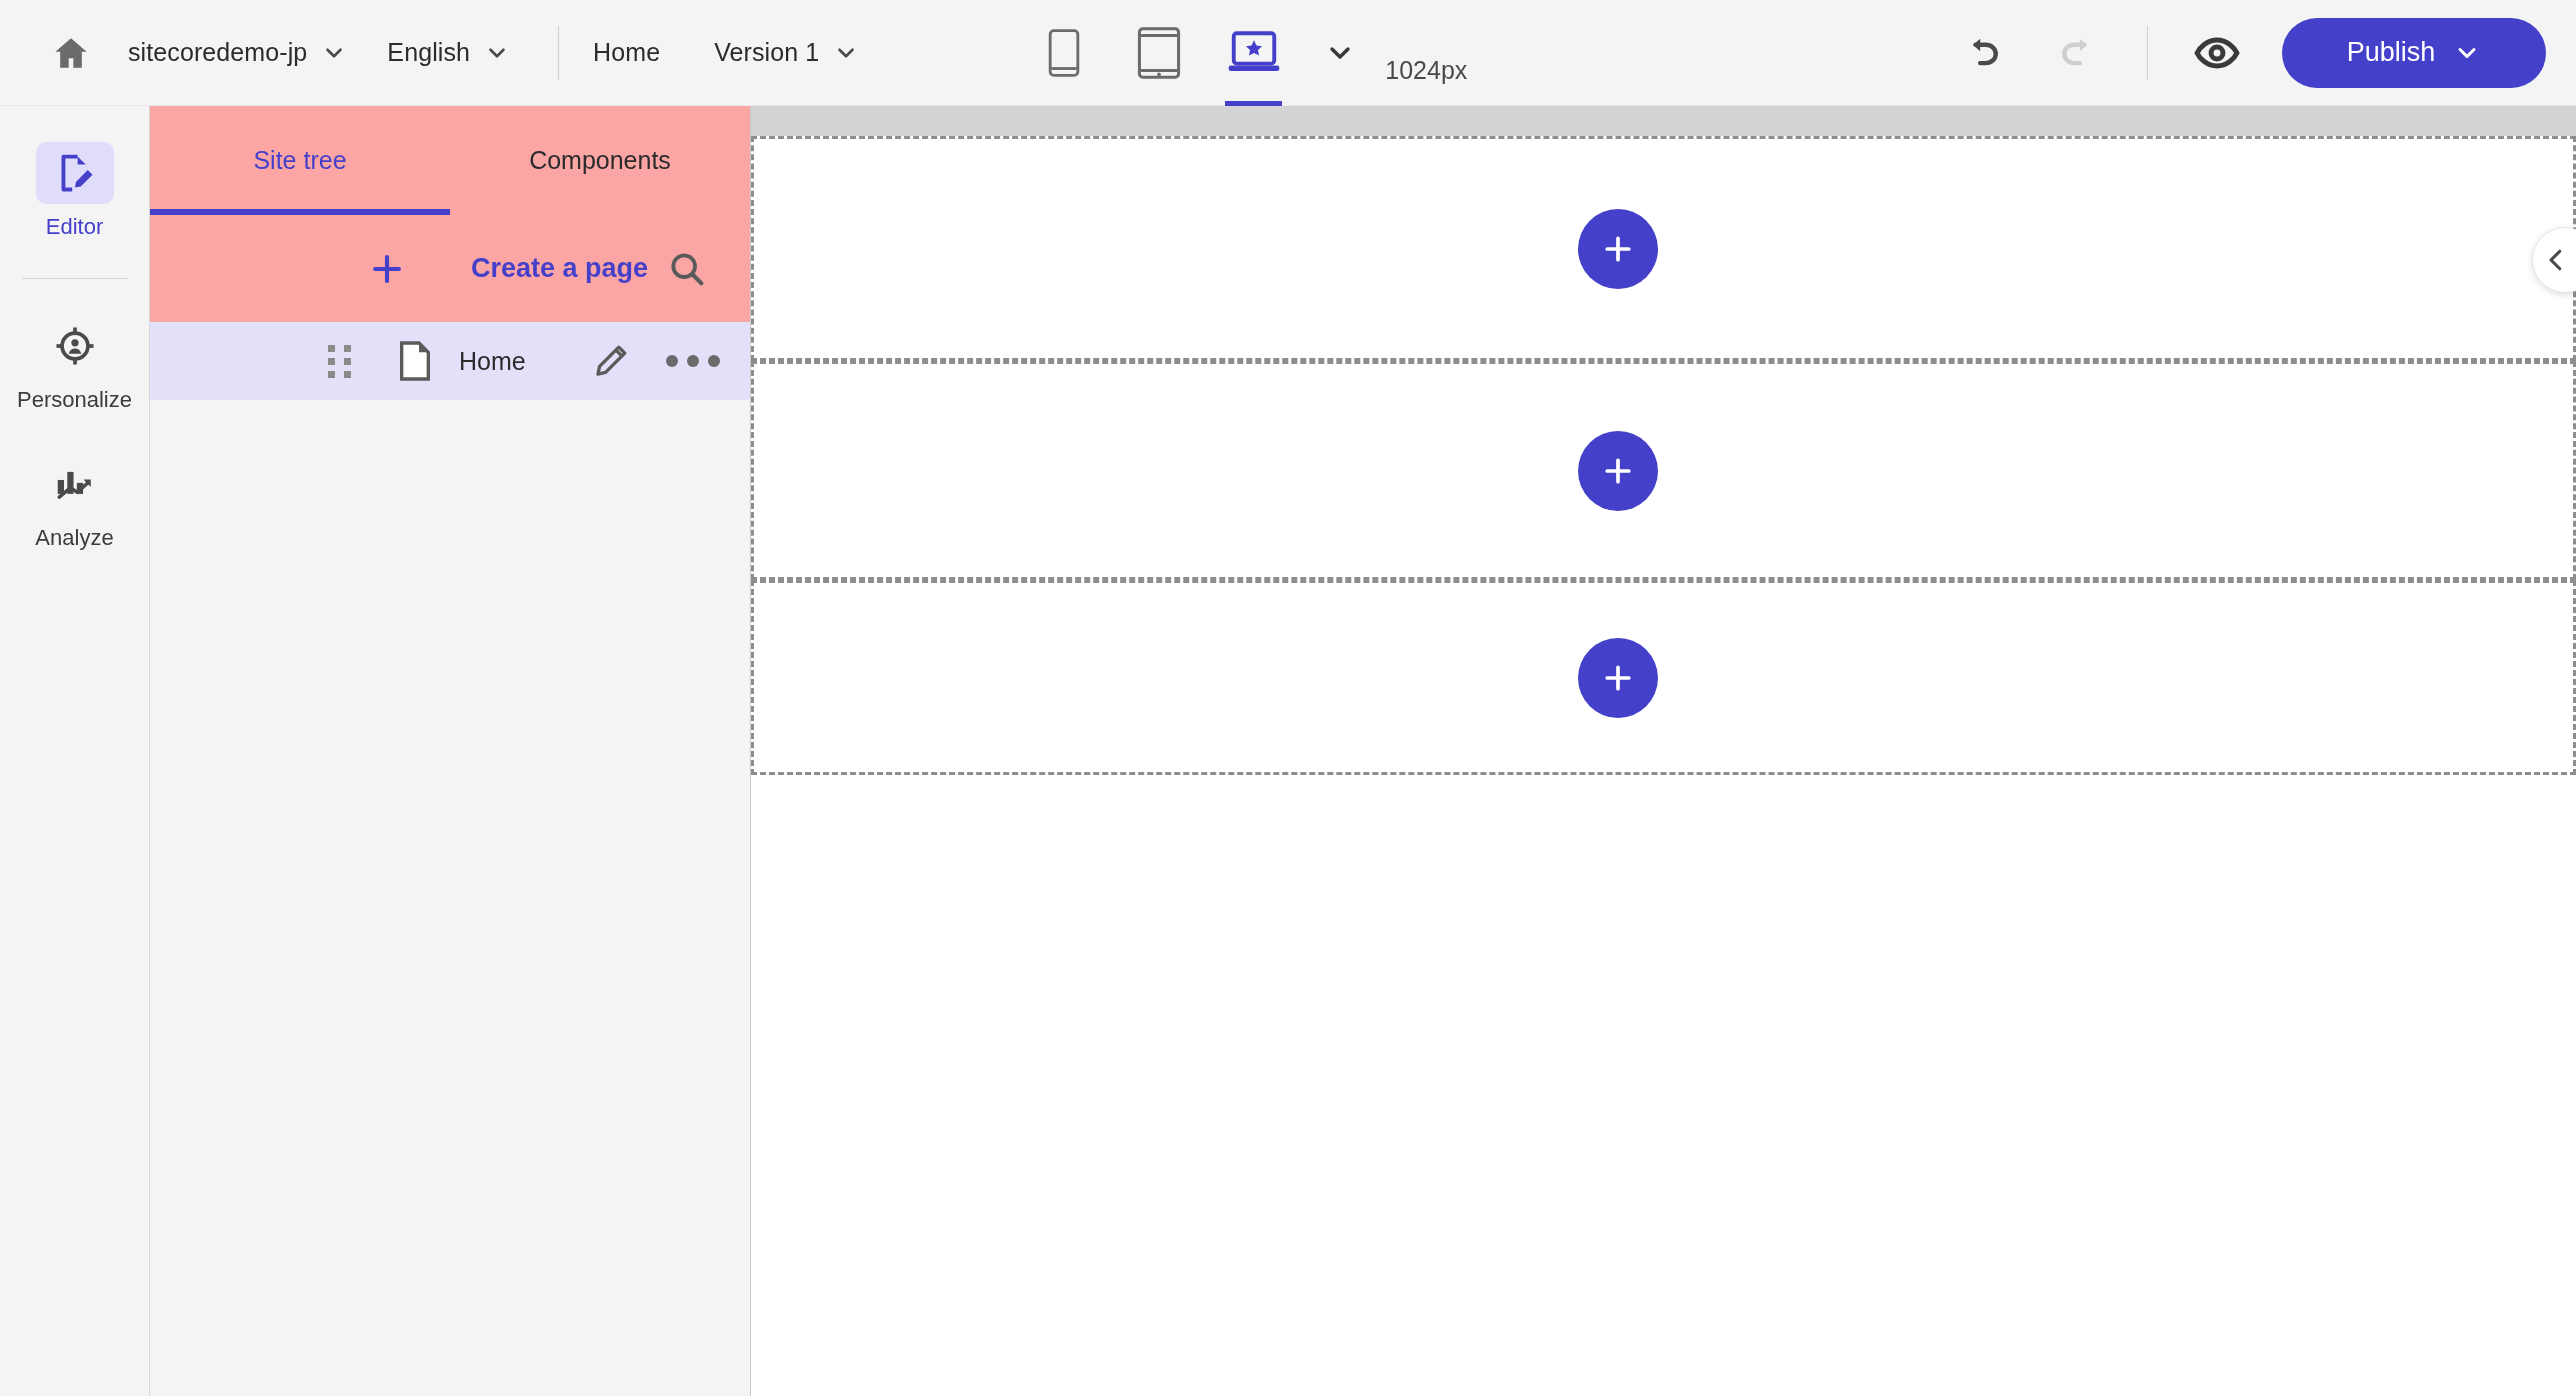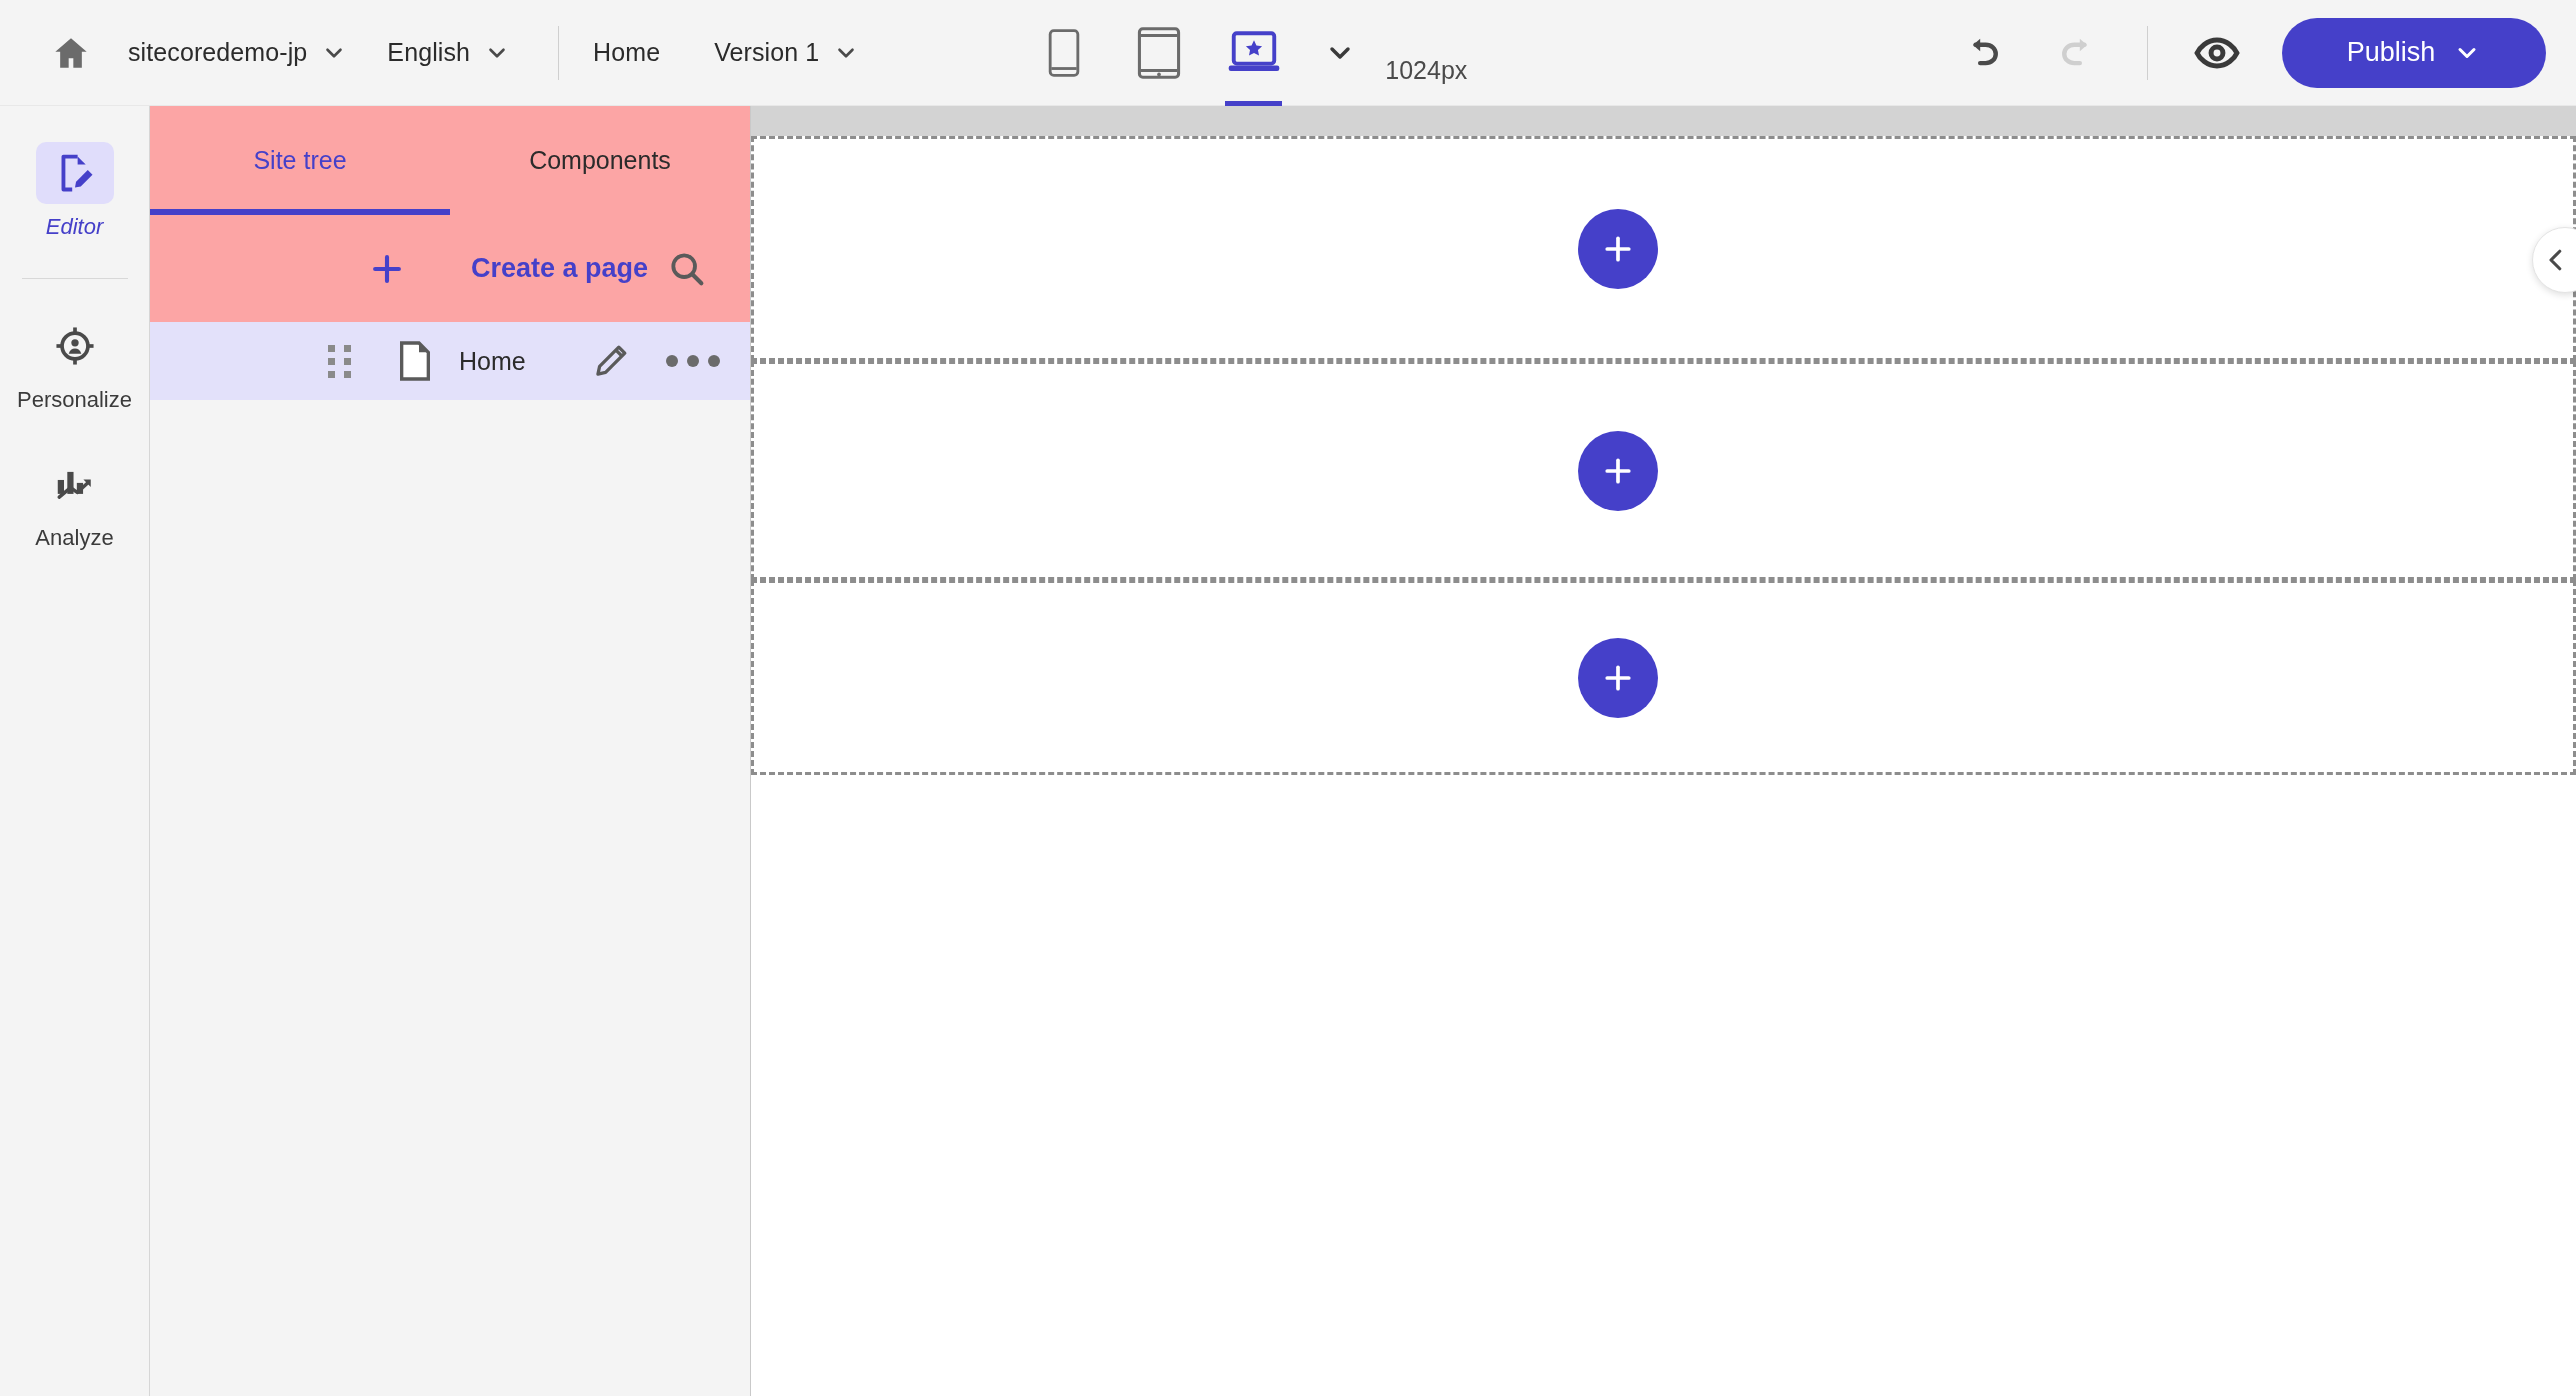--- a/index.html
+++ b/index.html
@@ -110,21 +110,21 @@
     margin-bottom: 18px;
   }
   .rail-iconbox {
     width: 78px; height: 62px;
     border-radius: 10px;
     display: flex; align-items: center; justify-content: center;
     margin-bottom: 10px;
   }
   .rail-item.active .rail-iconbox { background: #e0ddfb; }
   .rail-label { font-size: 22px; color: #3b3b3b; }
-  .rail-item.active .rail-label { color: #4540c9; font-style: italic; }
+  .rail-item.active .rail-label { color: #4540c9; }
   .rail-divider {
     width: 106px; height: 1px; background: #d8d8d8;
     margin: 8px 0 26px;
   }
 
   
   .panel {
     width: 601px; flex: 0 0 601px;
     background: #fca5a5;
     border-right: 1px solid #c9c9c9;

